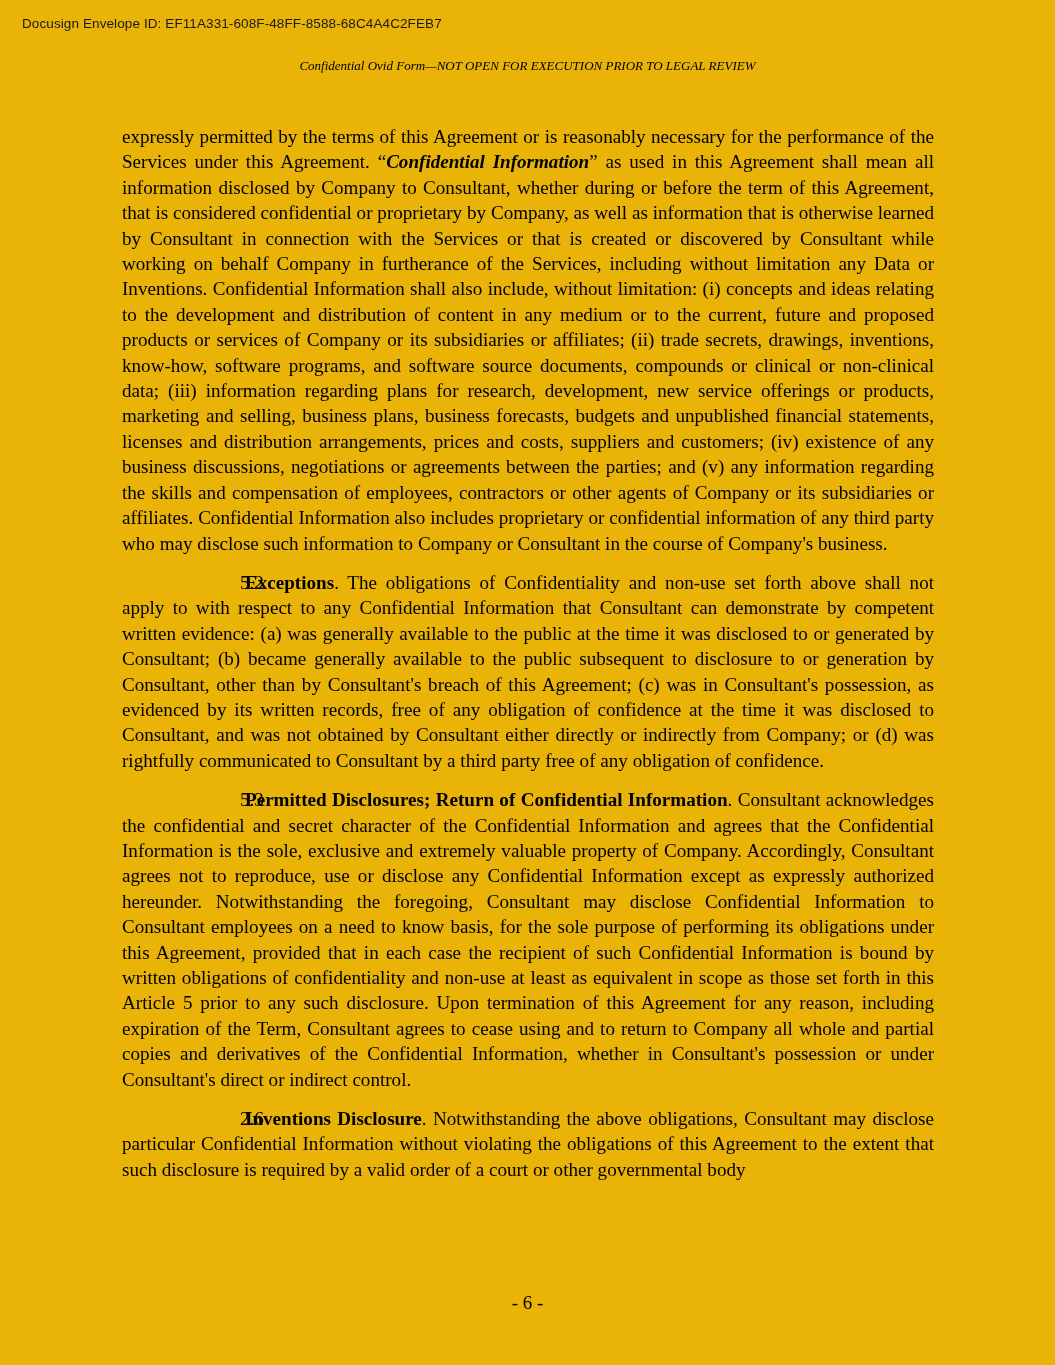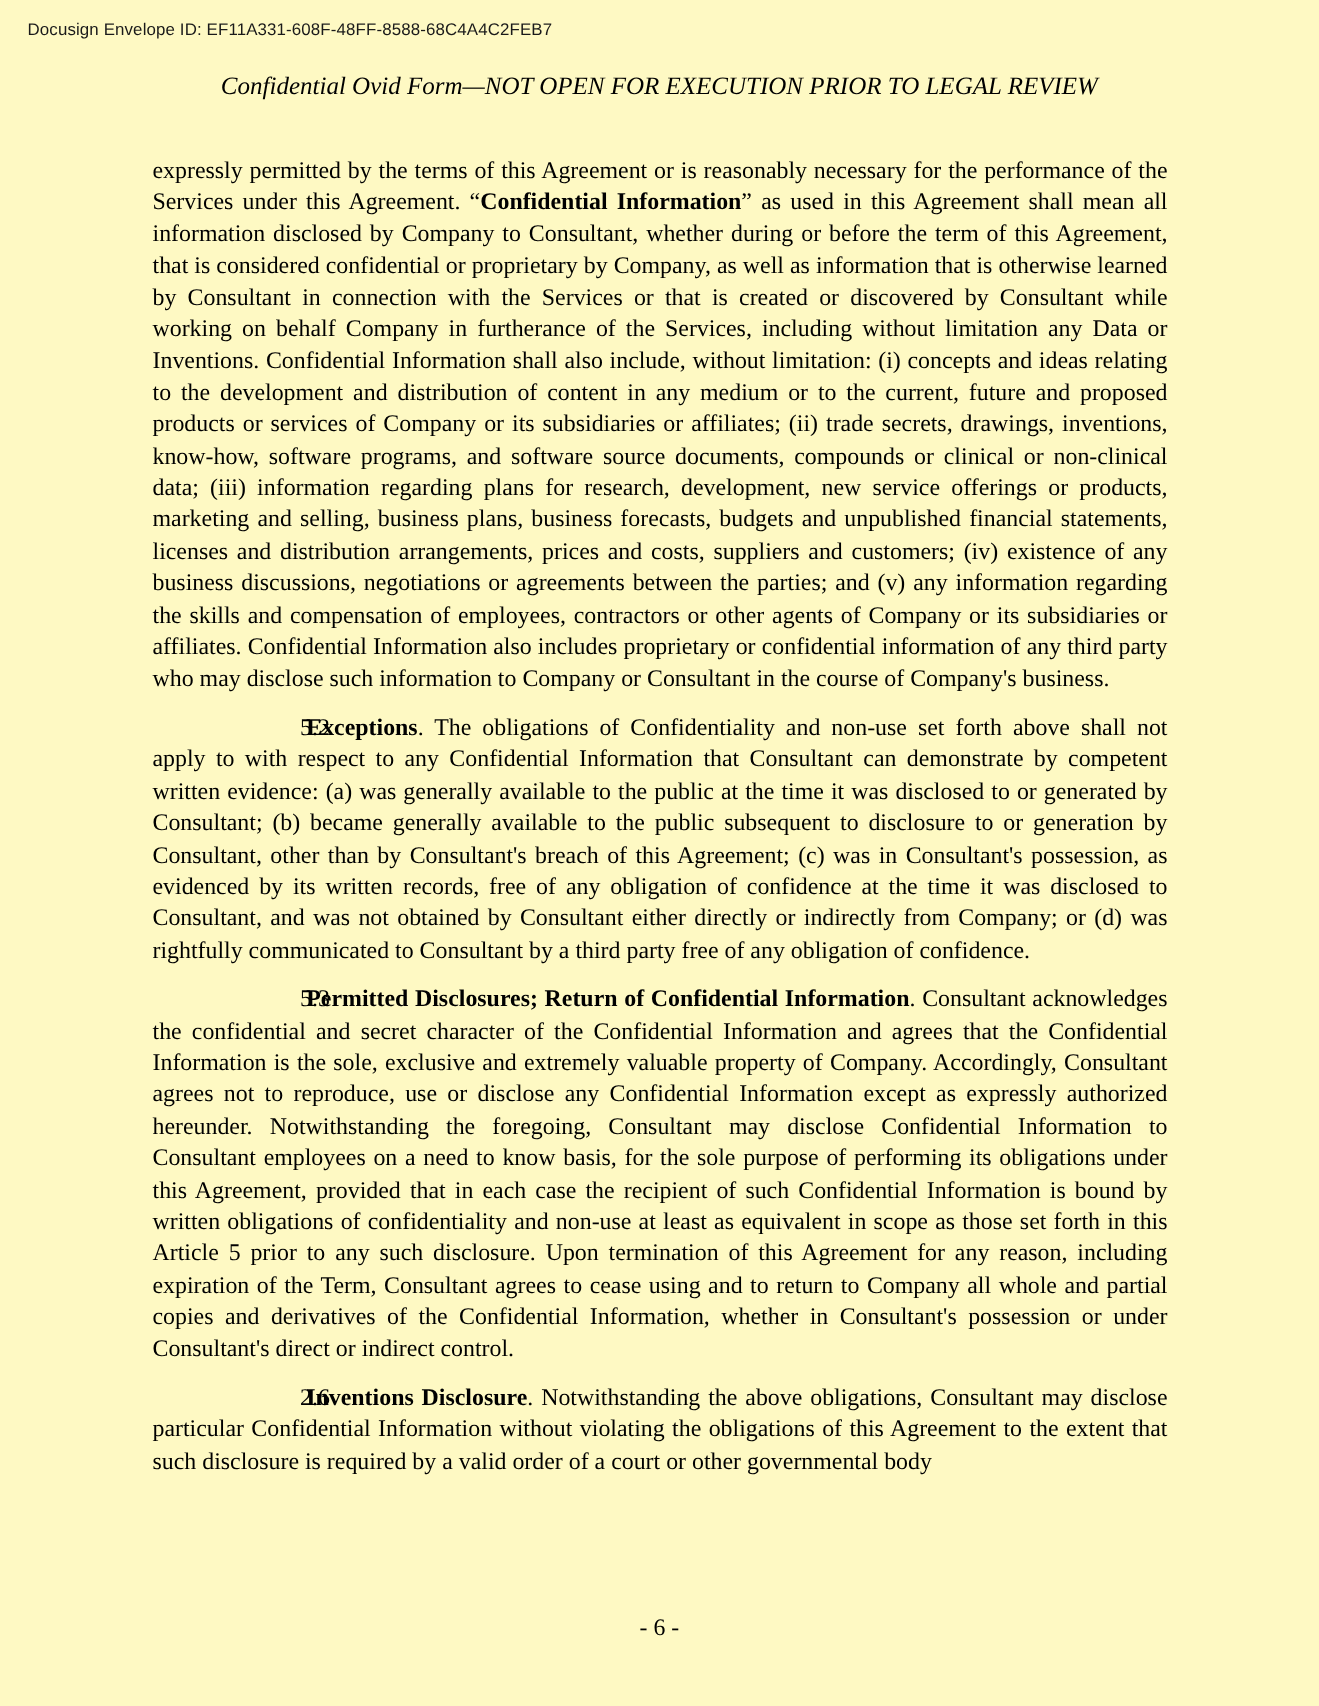--- a/index.html
+++ b/index.html
@@ -4,21 +4,21 @@
 <style>
   html, body {
     margin: 0;
     padding: 0;
     background: #ffffff;
   }
   .page {
     position: relative;
     width: 1055px;
     height: 1365px;
-    background: #fef9c3;
+    background: #eab308;
     overflow: hidden;
     font-family: "Liberation Serif", "DejaVu Serif", serif;
     color: #000000;
   }
 
   
   .docusign-stamp {
     position: absolute;
     left: 22px;
     top: 16px;
@@ -30,21 +30,21 @@
   }
 
   
   .doc-header {
     position: absolute;
     left: 122px;
     top: 58px;
     width: 811px;
     text-align: center;
     font-style: italic;
-    font-size: 20px;
+    font-size: 13px;
     color: #000;
     white-space: nowrap;
   }
 
   
   .body-column {
     position: absolute;
     left: 122px;
     top: 124px;
     width: 812px;
@@ -68,21 +68,21 @@
   }
 
   .num {
     display: inline-block;
     width: 64px;
     font-family: Liberation Serif, serif;
   }
 
   .b { font-weight: bold; margin-top: 44px; }
   .i { }
-  .bi { font-weight: bold; }
+  .bi { font-weight: bold; font-style: italic; }
 
   
   .page-footer {
     position: absolute;
     left: 122px;
     top: 1292px;
     width: 811px;
     text-align: center;
     font-size: 19px;
   }

